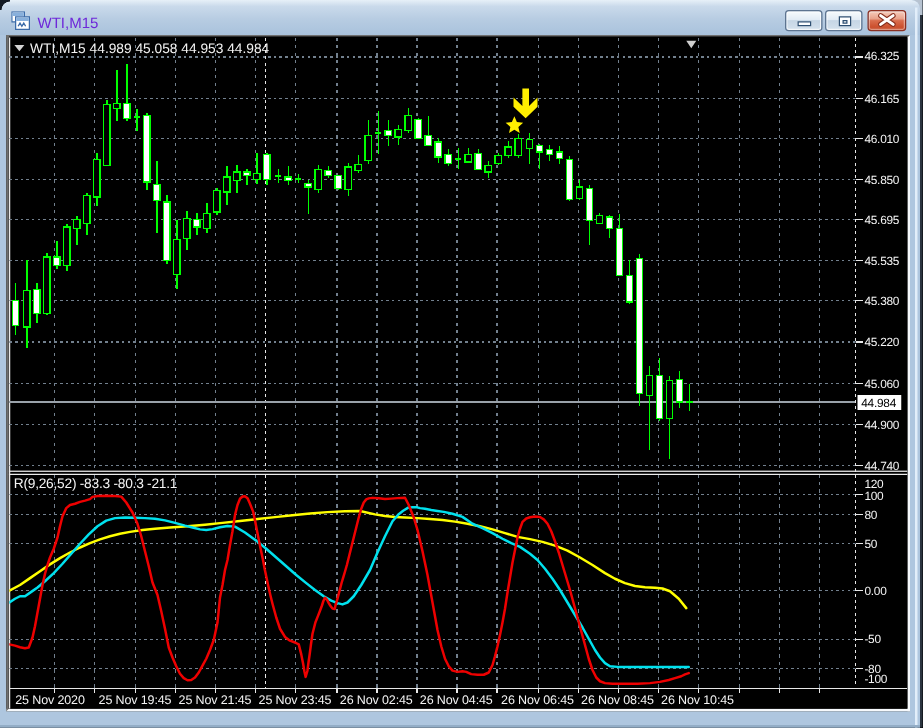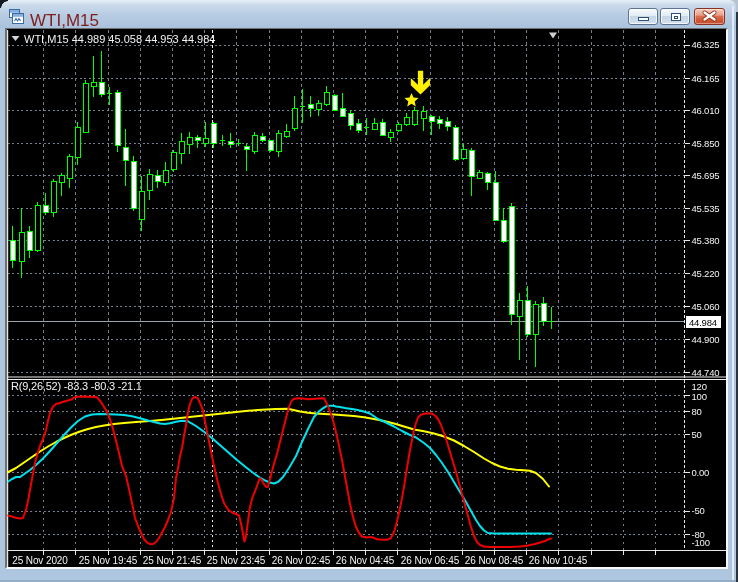--- a/index.html
+++ b/index.html
@@ -12,21 +12,21 @@
 #rline { position:absolute; right:2.5px; top:6px; bottom:0; width:1.5px; background:#e2eefa; }
 #bline { position:absolute; left:0; bottom:0; width:100%; height:2.5px; background:#93adc6; }
 .btn { position:absolute; top:8px; height:16.5px; border-radius:3px; }
 .mm { border:1px solid #5d7490; background:linear-gradient(#f7fbfd 0%, #e2ecf5 45%, #c6d6e5 50%, #d4e1ed 100%);
    box-shadow:inset 0 0 0 1px rgba(255,255,255,.75); }
 #bmin { left:627.5px; width:30.5px; }
 #bmax { left:660px; width:30px; }
 #bcls { left:694px; width:31px; border:1px solid #8c3022;
   background:linear-gradient(#f6cdbc 0%, #e8a18a 40%, #d96d4d 50%, #cd5331 80%, #c64f2e 100%);
   box-shadow:inset 0 0 0 1px rgba(255,255,255,.4); }
-#ttl { position:absolute; left:30px; top:10.5px; font-size:17px; color:#7f1d1d; }
+#ttl { position:absolute; left:30px; top:10.5px; font-size:12px; color:#6d28d9; }
 #corner-tl { position:absolute; left:0; top:0; width:8px; height:8px;
   background:radial-gradient(circle at 8px 8px, transparent 6.5px, #141b24 7px); }
 #corner-tr { position:absolute; left:728px; top:0; width:10px; height:12px; background:#b7c3d1; }
 </style></head><body>
 <div id="corner-tr"></div>
 <div id="win">
  <div id="tb"></div>
  <svg width="15" height="15" style="position:absolute;left:9px;top:9px">
    <rect x="0.5" y="0.5" width="10" height="8" fill="#fff" stroke="#3a6aa8"></rect>
    <rect x="1" y="1" width="9" height="2.8" fill="#88b0dc"></rect>

